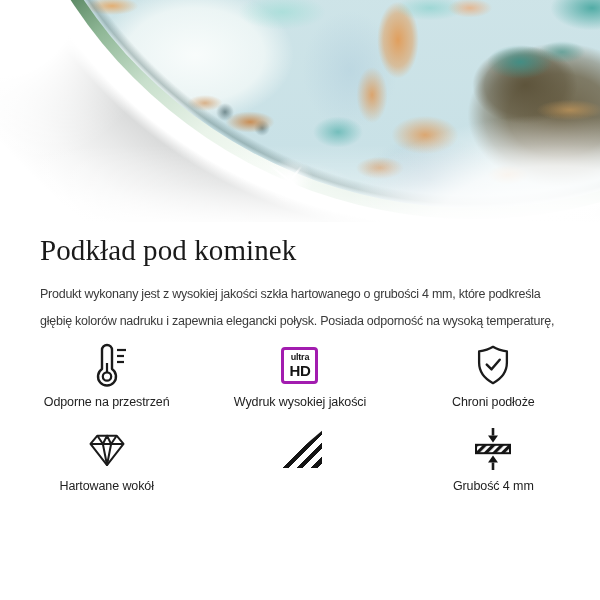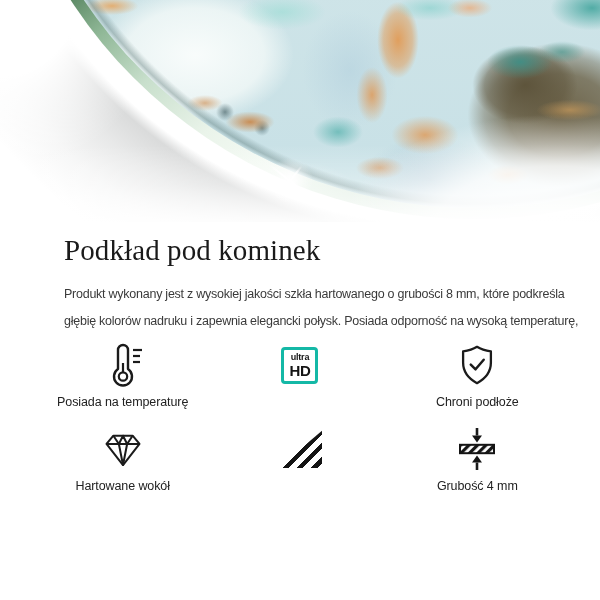--- a/index.html
+++ b/index.html
@@ -80,21 +80,21 @@
   .sparkle { position:absolute; left:290px; top:181px; width:0; height:0; }
   .sparkle .glow {
     position:absolute; left:-24px; top:-24px; width:48px; height:48px; border-radius:50%;
     background: radial-gradient(circle, rgba(255,255,255,1) 0%, rgba(255,255,255,0.9) 15%, rgba(255,255,255,0.4) 40%, rgba(255,255,255,0) 68%);
   }
   .sparkle .ray { position:absolute; background:linear-gradient(90deg, rgba(255,255,255,0), #fff 30%, #fff 70%, rgba(255,255,255,0)); border-radius:2px; }
   .sparkle .r1 { left:-27px; top:-1.2px; width:54px; height:2.4px; transform:rotate(38deg); }
   .sparkle .r2 { left:-19px; top:-1.1px; width:38px; height:2.2px; transform:rotate(-52deg); }
 
   
-  .content { padding:0 64px; }
+  .content { padding:0 40px; }
   .title {
     margin-top:10px;
     font-family:"Liberation Serif","DejaVu Serif",serif;
     font-weight:400; font-size:29px; line-height:36px;
     color:#1a1a1a; letter-spacing:0.1px;
   }
   .title span { display:block; }
   .desc { margin-top:13px; }
   .desc .dline {
     font-size:12.5px; line-height:27px; letter-spacing:-0.25px;
@@ -109,21 +109,21 @@
   }
   .feature { display:flex; flex-direction:column; align-items:center; }
   .icon-box { height:48px; display:flex; align-items:center; justify-content:center; }
   .feature .label {
     margin-top:6px; font-size:12.5px; letter-spacing:-0.1px;
     color:#222; white-space:nowrap;
   }
   .ink { stroke:#1b1b1b; fill:none; stroke-width:2.4; }
   
   .uhd {
-    width:37px; height:37px; border:3px solid #14b8a6; border-radius:4px;
+    width:37px; height:37px; border:3px solid #a21caf; border-radius:4px;
     display:flex; flex-direction:column; align-items:center; justify-content:center;
     line-height:1; color:#141414;
   }
   .uhd .u-top { font-size:9px; font-weight:700; letter-spacing:-0.2px; }
   .uhd .u-bottom { font-size:15px; font-weight:700; letter-spacing:-0.3px; margin-top:1px; }
   
   .stripes {
     width:44px; height:38px;
     clip-path: polygon(0 100%, 100% 2%, 100% 100%);
     background: repeating-linear-gradient(135deg, #141414 0 4.5px, rgba(0,0,0,0) 4.5px 10px);
@@ -145,47 +145,48 @@
     </div>
   </section>
 
   <main class="content">
 
     <h1 class="title">
       <span>Podkład pod kominek</span>
     </h1>
 
     <div class="desc">
-      <div class="dline">Produkt wykonany jest z wysokiej jakości szkła hartowanego o grubości 8 mm, które podkreśla</div>
+      <div class="dline">Produkt wykonany jest z wysokiej jakości szkła hartowanego o grubości 4 mm, które podkreśla</div>
       <div class="dline">głębię kolorów nadruku i zapewnia elegancki połysk. Posiada odporność na wysoką temperaturę,</div>
     </div>
 
     <div class="features">
 
       <div class="feature">
         <div class="icon-box">
           <svg width="48" height="48" viewBox="0 0 48 48" aria-hidden="true">
             <path class="ink" stroke-linejoin="round" d="M19 9 a5 5 0 0 1 10 0 v19 a9 9 0 1 1 -10 0 z"></path>
             <circle class="ink" style="stroke-width:2.2" cx="24" cy="35.5" r="4.2"></circle>
             <line class="ink" style="stroke-width:2.2" x1="24" y1="31.3" x2="24" y2="22"></line>
             <line class="ink" style="stroke-width:2.2" x1="34" y1="9" x2="43" y2="9"></line>
             <line class="ink" style="stroke-width:2.2" x1="34" y1="15" x2="41" y2="15"></line>
             <line class="ink" style="stroke-width:2.2" x1="34" y1="21" x2="41" y2="21"></line>
           </svg>
         </div>
-        <div class="label">Posiada na temperaturę</div>
+        <div class="label">Odporne na przestrzeń</div>
       </div>
 
       <div class="feature">
         <div class="icon-box">
           <div class="uhd">
             <span class="u-top">ultra</span>
             <span class="u-bottom">HD</span>
           </div>
         </div>
+        <div class="label">Wydruk wysokiej jakości</div>
       </div>
 
       <div class="feature">
         <div class="icon-box">
           <svg width="46" height="46" viewBox="0 0 48 48" aria-hidden="true">
             <path class="ink" stroke-linejoin="round" d="M24 5 C28 7.5 33 9 38.5 9.8 V21.5 C38.5 31 32.5 38.5 24 43 C15.5 38.5 9.5 31 9.5 21.5 V9.8 C15 9 20 7.5 24 5 Z"></path>
             <path class="ink" style="stroke-width:2.6" stroke-linecap="round" stroke-linejoin="round" d="M17.5 23.5 L22.5 28.5 L31 18.5"></path>
           </svg>
         </div>
         <div class="label">Chroni podłoże</div>

